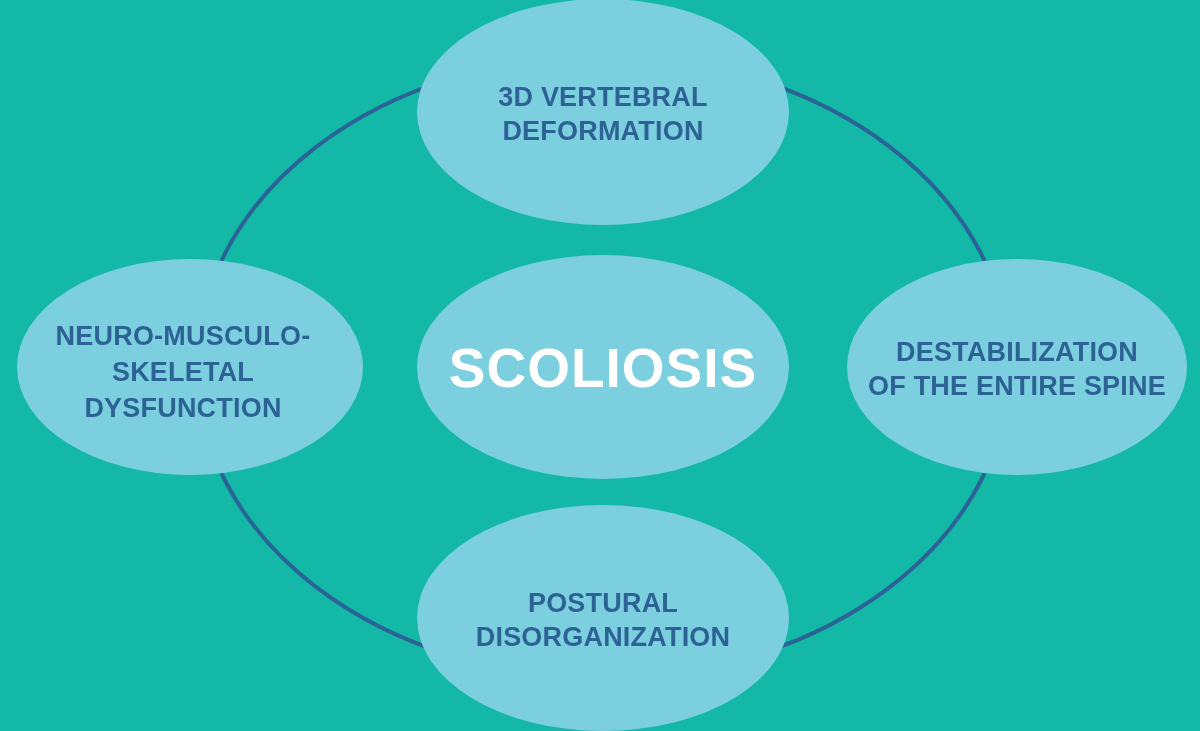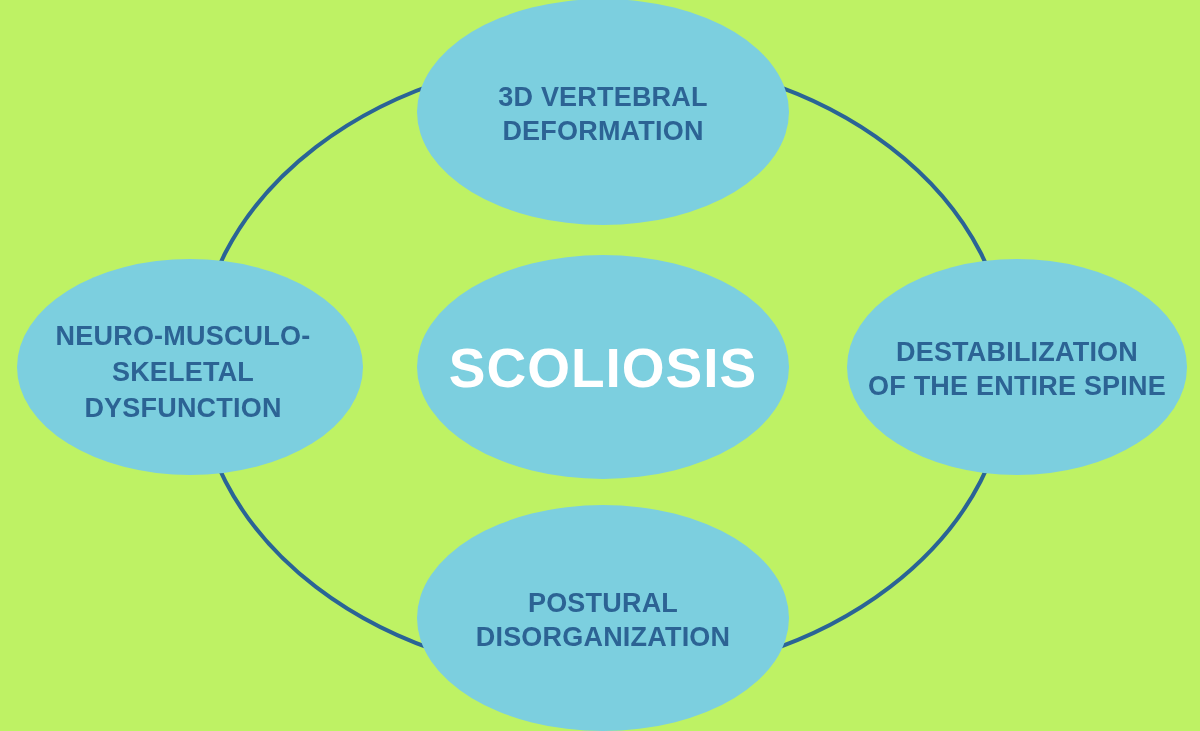--- a/index.html
+++ b/index.html
@@ -11,21 +11,21 @@
   body {
     width: 1200px;
     height: 731px;
     overflow: hidden;
     font-family: "Liberation Sans", sans-serif;
   }
   #diagram-root {
     position: relative;
     width: 1200px;
     height: 731px;
-    background: #bef264;
+    background: #14b8a6;
   }
   svg.diagram-svg {
     display: block;
     width: 1200px;
     height: 731px;
   }
   .node-label {
     font-family: "Liberation Sans", sans-serif;
     font-weight: bold;
     letter-spacing: 0.2px;

